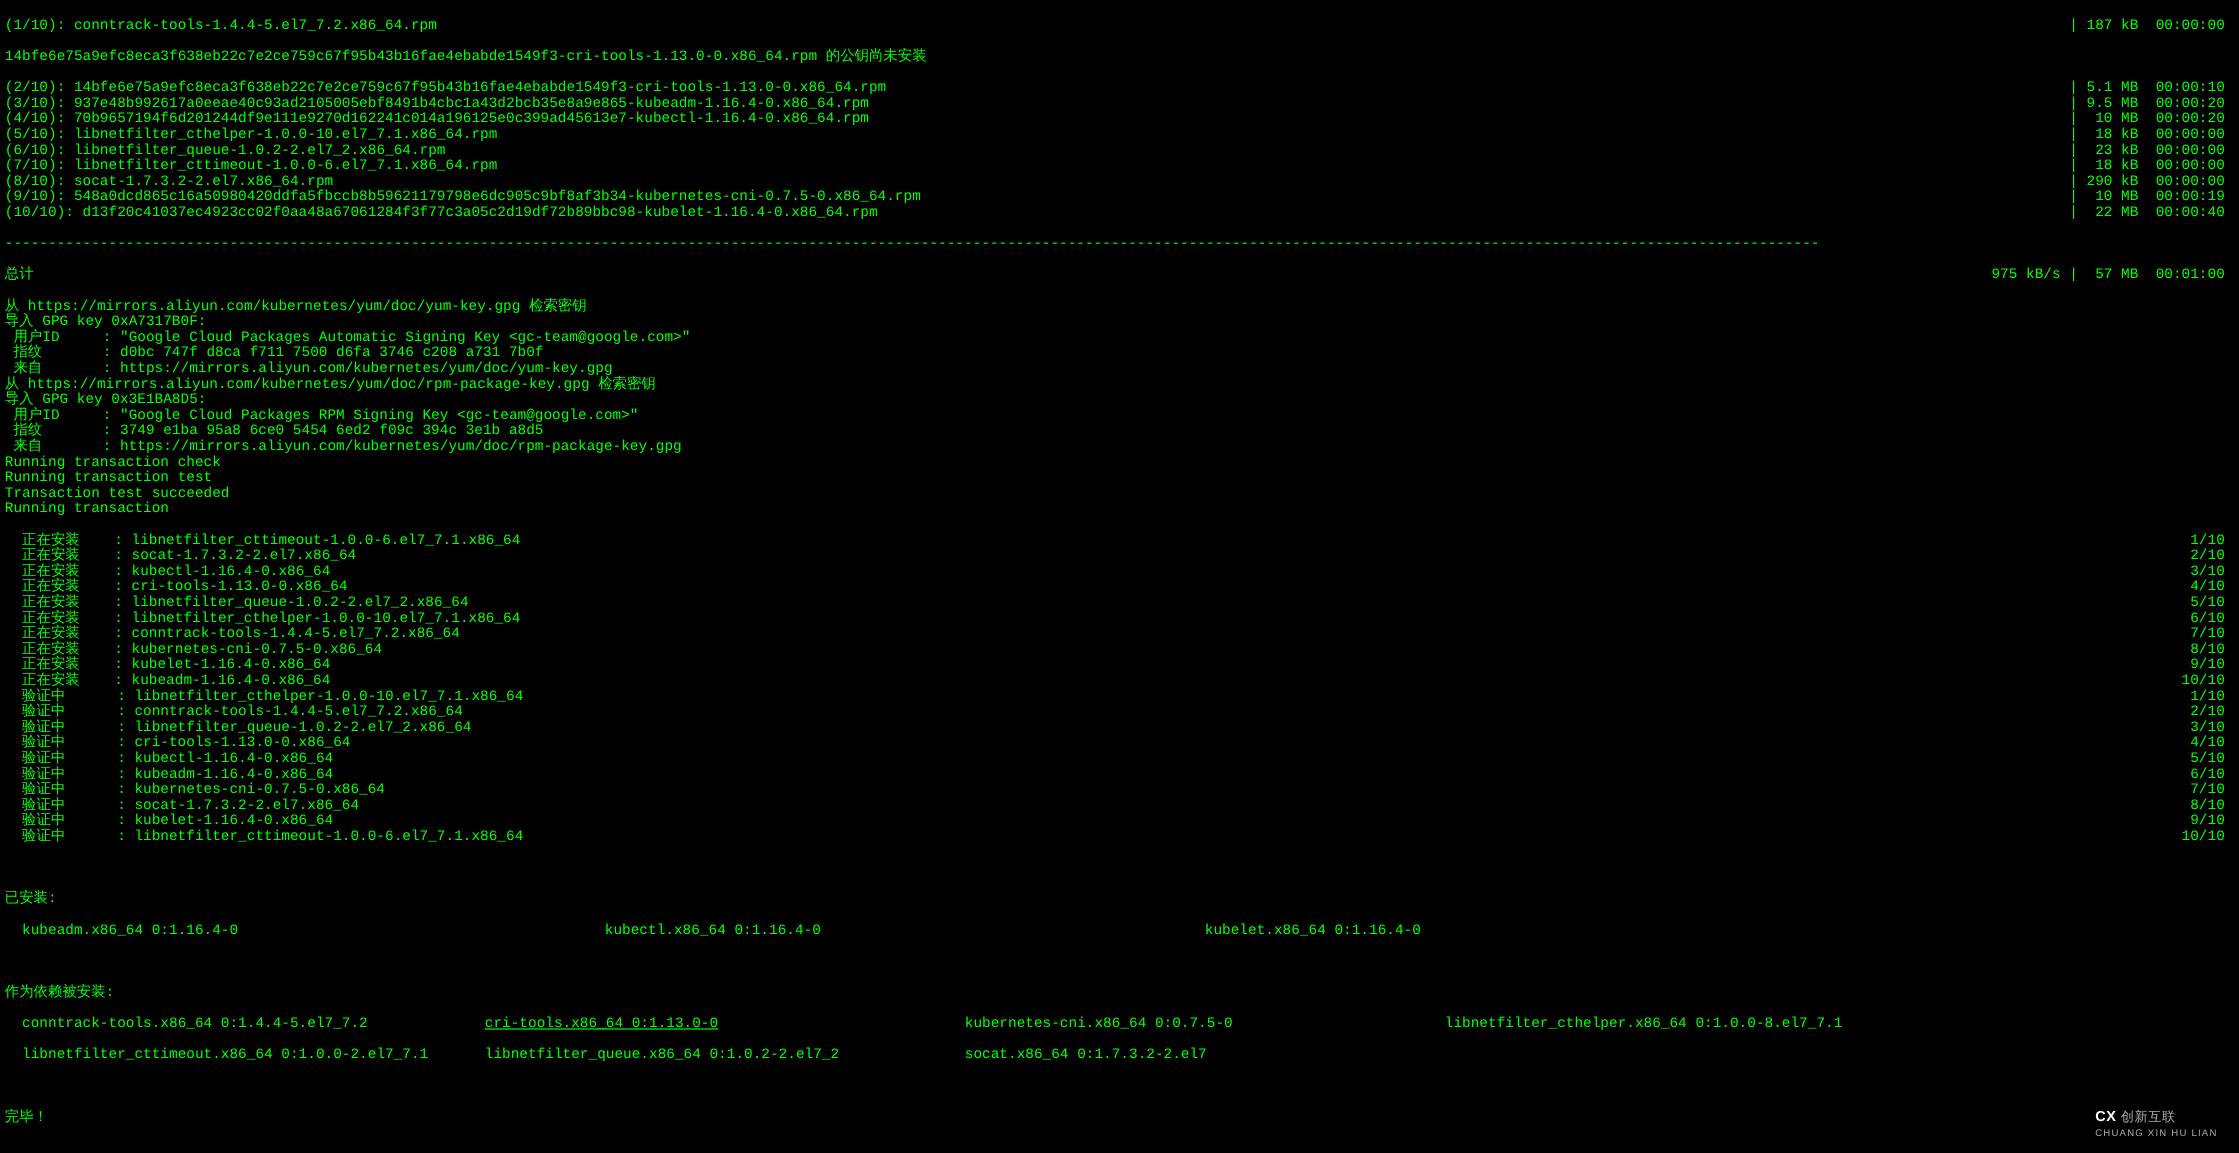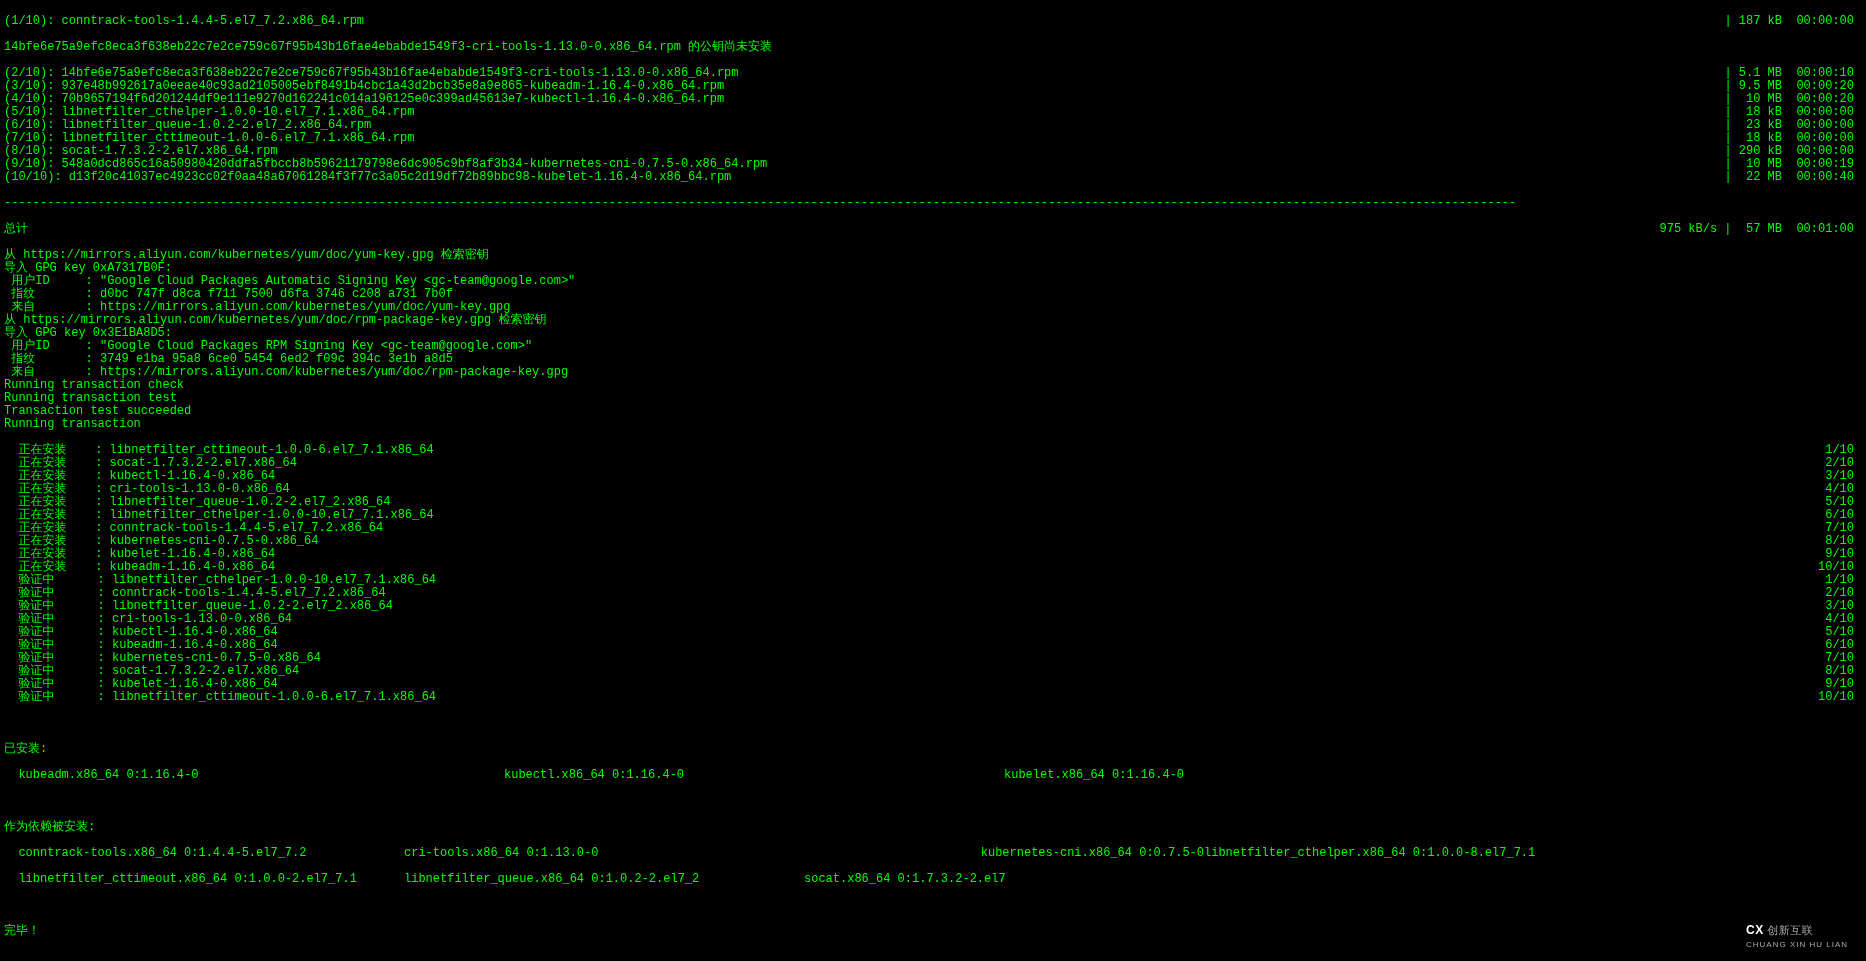--- a/index.html
+++ b/index.html
@@ -22,21 +22,21 @@
 <div id="dl"><div class="row"><span class="l">(2/10): 14bfe6e75a9efc8eca3f638eb22c7e2ce759c67f95b43b16fae4ebabde1549f3-cri-tools-1.13.0-0.x86_64.rpm</span><span class="r">| 5.1 MB  00:00:10</span></div><div class="row"><span class="l">(3/10): 937e48b992617a0eeae40c93ad2105005ebf8491b4cbc1a43d2bcb35e8a9e865-kubeadm-1.16.4-0.x86_64.rpm</span><span class="r">| 9.5 MB  00:00:20</span></div><div class="row"><span class="l">(4/10): 70b9657194f6d201244df9e111e9270d162241c014a196125e0c399ad45613e7-kubectl-1.16.4-0.x86_64.rpm</span><span class="r">|  10 MB  00:00:20</span></div><div class="row"><span class="l">(5/10): libnetfilter_cthelper-1.0.0-10.el7_7.1.x86_64.rpm</span><span class="r">|  18 kB  00:00:00</span></div><div class="row"><span class="l">(6/10): libnetfilter_queue-1.0.2-2.el7_2.x86_64.rpm</span><span class="r">|  23 kB  00:00:00</span></div><div class="row"><span class="l">(7/10): libnetfilter_cttimeout-1.0.0-6.el7_7.1.x86_64.rpm</span><span class="r">|  18 kB  00:00:00</span></div><div class="row"><span class="l">(8/10): socat-1.7.3.2-2.el7.x86_64.rpm</span><span class="r">| 290 kB  00:00:00</span></div><div class="row"><span class="l">(9/10): 548a0dcd865c16a50980420ddfa5fbccb8b59621179798e6dc905c9bf8af3b34-kubernetes-cni-0.7.5-0.x86_64.rpm</span><span class="r">|  10 MB  00:00:19</span></div><div class="row"><span class="l">(10/10): d13f20c41037ec4923cc02f0aa48a67061284f3f77c3a05c2d19df72b89bbc98-kubelet-1.16.4-0.x86_64.rpm</span><span class="r">|  22 MB  00:00:40</span></div></div>
 <div class="dash" id="sep1">------------------------------------------------------------------------------------------------------------------------------------------------------------------------------------------------------------------</div>
 <div class="row"><span class="l">总计</span><span class="r">975 kB/s |  57 MB  00:01:00</span></div>
 <div id="gpg"><div>从 https://mirrors.aliyun.com/kubernetes/yum/doc/yum-key.gpg 检索密钥</div><div>导入 GPG key 0xA7317B0F:</div><div> 用户ID     : "Google Cloud Packages Automatic Signing Key &lt;gc-team@google.com&gt;"</div><div> 指纹       : d0bc 747f d8ca f711 7500 d6fa 3746 c208 a731 7b0f</div><div> 来自       : https://mirrors.aliyun.com/kubernetes/yum/doc/yum-key.gpg</div><div>从 https://mirrors.aliyun.com/kubernetes/yum/doc/rpm-package-key.gpg 检索密钥</div><div>导入 GPG key 0x3E1BA8D5:</div><div> 用户ID     : "Google Cloud Packages RPM Signing Key &lt;gc-team@google.com&gt;"</div><div> 指纹       : 3749 e1ba 95a8 6ce0 5454 6ed2 f09c 394c 3e1b a8d5</div><div> 来自       : https://mirrors.aliyun.com/kubernetes/yum/doc/rpm-package-key.gpg</div><div>Running transaction check</div><div>Running transaction test</div><div>Transaction test succeeded</div><div>Running transaction</div></div>
 <div id="inst"><div class="row"><span class="l">  正在安装    : libnetfilter_cttimeout-1.0.0-6.el7_7.1.x86_64</span><span class="r">1/10</span></div><div class="row"><span class="l">  正在安装    : socat-1.7.3.2-2.el7.x86_64</span><span class="r">2/10</span></div><div class="row"><span class="l">  正在安装    : kubectl-1.16.4-0.x86_64</span><span class="r">3/10</span></div><div class="row"><span class="l">  正在安装    : cri-tools-1.13.0-0.x86_64</span><span class="r">4/10</span></div><div class="row"><span class="l">  正在安装    : libnetfilter_queue-1.0.2-2.el7_2.x86_64</span><span class="r">5/10</span></div><div class="row"><span class="l">  正在安装    : libnetfilter_cthelper-1.0.0-10.el7_7.1.x86_64</span><span class="r">6/10</span></div><div class="row"><span class="l">  正在安装    : conntrack-tools-1.4.4-5.el7_7.2.x86_64</span><span class="r">7/10</span></div><div class="row"><span class="l">  正在安装    : kubernetes-cni-0.7.5-0.x86_64</span><span class="r">8/10</span></div><div class="row"><span class="l">  正在安装    : kubelet-1.16.4-0.x86_64</span><span class="r">9/10</span></div><div class="row"><span class="l">  正在安装    : kubeadm-1.16.4-0.x86_64</span><span class="r">10/10</span></div><div class="row"><span class="l">  验证中      : libnetfilter_cthelper-1.0.0-10.el7_7.1.x86_64</span><span class="r">1/10</span></div><div class="row"><span class="l">  验证中      : conntrack-tools-1.4.4-5.el7_7.2.x86_64</span><span class="r">2/10</span></div><div class="row"><span class="l">  验证中      : libnetfilter_queue-1.0.2-2.el7_2.x86_64</span><span class="r">3/10</span></div><div class="row"><span class="l">  验证中      : cri-tools-1.13.0-0.x86_64</span><span class="r">4/10</span></div><div class="row"><span class="l">  验证中      : kubectl-1.16.4-0.x86_64</span><span class="r">5/10</span></div><div class="row"><span class="l">  验证中      : kubeadm-1.16.4-0.x86_64</span><span class="r">6/10</span></div><div class="row"><span class="l">  验证中      : kubernetes-cni-0.7.5-0.x86_64</span><span class="r">7/10</span></div><div class="row"><span class="l">  验证中      : socat-1.7.3.2-2.el7.x86_64</span><span class="r">8/10</span></div><div class="row"><span class="l">  验证中      : kubelet-1.16.4-0.x86_64</span><span class="r">9/10</span></div><div class="row"><span class="l">  验证中      : libnetfilter_cttimeout-1.0.0-6.el7_7.1.x86_64</span><span class="r">10/10</span></div></div>
 <div>&nbsp;</div>
 <div>已安装:</div>
 <div class="cols" id="instcols"><span style="width: 500px;">  kubeadm.x86_64 0:1.16.4-0</span><span style="width: 500px;">kubectl.x86_64 0:1.16.4-0</span><span style="width: 500px;">kubelet.x86_64 0:1.16.4-0</span></div>
 <div>&nbsp;</div>
 <div>作为依赖被安装:</div>
-<div class="cols" id="deps1"><span style="width: 400px;">  conntrack-tools.x86_64 0:1.4.4-5.el7_7.2</span><span style="width: 400px;">cri-tools.x86_64 0:1.13.0-0</span><span style="width: 400px; text-align: right;">kubernetes-cni.x86_64 0:0.7.5-0</span><span style="width: 400px;">libnetfilter_cthelper.x86_64 0:1.0.0-8.el7_7.1</span></div>
+<div class="cols" id="deps1"><span style="width: 400px;">  conntrack-tools.x86_64 0:1.4.4-5.el7_7.2</span><span style="width: 400px; text-decoration: underline;">cri-tools.x86_64 0:1.13.0-0</span><span style="width: 400px;">kubernetes-cni.x86_64 0:0.7.5-0</span><span style="width: 400px;">libnetfilter_cthelper.x86_64 0:1.0.0-8.el7_7.1</span></div>
 <div class="cols" id="deps2"><span style="width: 400px;">  libnetfilter_cttimeout.x86_64 0:1.0.0-2.el7_7.1</span><span style="width: 400px;">libnetfilter_queue.x86_64 0:1.0.2-2.el7_2</span><span style="width: 400px;">socat.x86_64 0:1.7.3.2-2.el7</span><span style="width: 400px;"></span></div>
 <div>&nbsp;</div>
 <div>完毕！</div>
 
 </div>
 
 <div class="logo">
   <b>CX</b> <span>创新互联</span><br>
   <span style="font-size:8px;letter-spacing:1px">CHUANG XIN HU LIAN</span>
 </div>

